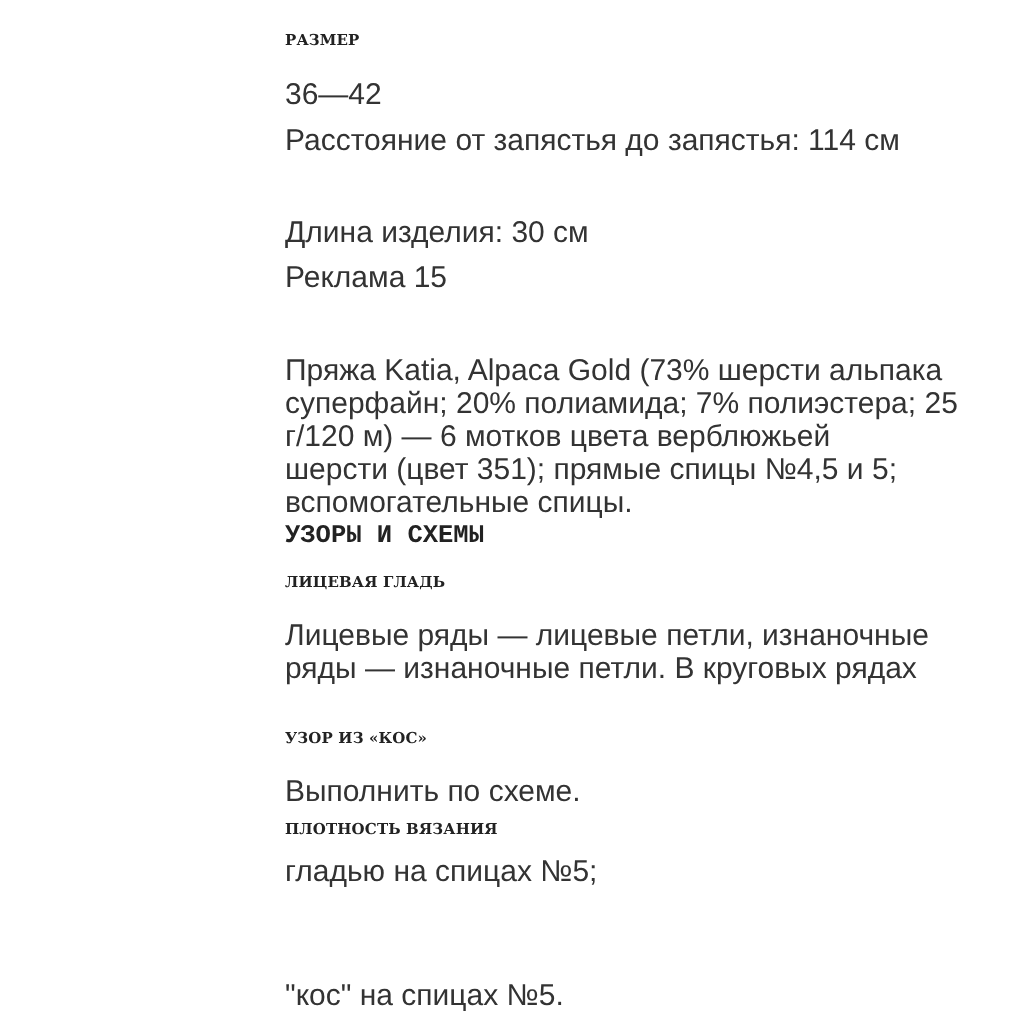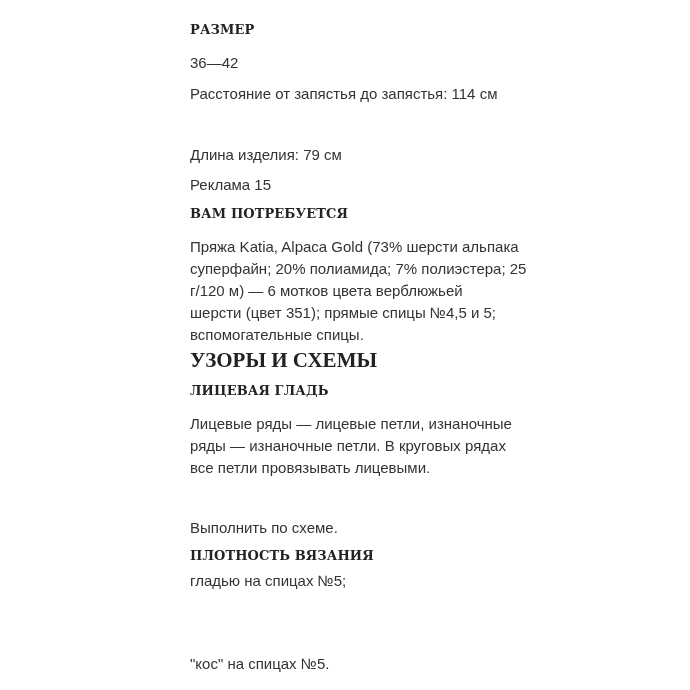--- a/index.html
+++ b/index.html
@@ -5,55 +5,54 @@
     html, body { margin: 0; padding: 0; }
     body {
       width: 690px; height: 690px; overflow: hidden;
       background: #ffffff;
       color: #2b2b2b;
     }
     .page { position: relative; width: 690px; height: 690px; }
     .t { position: absolute; left: 190px; white-space: nowrap; }
     .h2 {
       font-family: "DejaVu Serif", "Liberation Serif", serif;
-      font-weight: bold; font-size: 13px; color: #222; letter-spacing: 0.1px;
+      font-weight: bold; font-size: 10px; color: #222; letter-spacing: 0.1px;
     }
     .h1 {
-      font-family: Liberation Serif, serif;
-      font-weight: bold; font-size: 21px; color: #222;
+      font-family: Liberation Mono, monospace;
+      font-weight: bold; font-size: 17px; color: #222;
     }
     .p {
       font-family: "Liberation Sans", "DejaVu Sans", sans-serif;
-      font-size: 15px; color: #333; line-height: 22.5px;
+      font-size: 20px; color: #333; line-height: 22.5px;
     }
   </style>
 </head>
 <body>
 
 <div class="page">
 
   <div class="t h2" style="top:22px">РАЗМЕР</div>
   <div class="t p" style="top:52px">36—42</div>
   <div class="t p" style="top:83px">Расстояние от запястья до запястья: 114 см</div>
-  <div class="t p" style="top:144px">Длина изделия: 79 см</div>
+  <div class="t p" style="top:144px">Длина изделия: 30 см</div>
   <div class="t p" style="top:174px">Реклама 15</div>
 
-  <div class="t h2" style="top:206px">ВАМ ПОТРЕБУЕТСЯ</div>
   <div class="t p" style="top:236px">Пряжа Katia, Alpaca Gold (73% шерсти альпака</div>
   <div class="t p" style="top:258px">суперфайн; 20% полиамида; 7% полиэстера; 25</div>
   <div class="t p" style="top:280px">г/120 м) — 6 мотков цвета верблюжьей</div>
   <div class="t p" style="top:302px">шерсти (цвет 351); прямые спицы №4,5 и 5;</div>
   <div class="t p" style="top:324px">вспомогательные спицы.</div>
 
   <div class="t h1" style="top:348px">УЗОРЫ И СХЕМЫ</div>
 
   <div class="t p" style="top:413px">Лицевые ряды — лицевые петли, изнаночные</div>
   <div class="t h2" style="top:383px">ЛИЦЕВАЯ ГЛАДЬ</div>
   <div class="t p" style="top:435px">ряды — изнаночные петли. В круговых рядах</div>
-  <div class="t p" style="top:457px">все петли провязывать лицевыми.</div>
 
+  <div class="t h2" style="top:487px">УЗОР ИЗ «КОС»</div>
   <div class="t p" style="top:517px">Выполнить по схеме.</div>
 
   <div class="t h2" style="top:548px">ПЛОТНОСТЬ ВЯЗАНИЯ</div>
   <div class="t p" style="top:570px">гладью на спицах №5;</div>
   <div class="t p" style="top:653px">"кос" на спицах №5.</div>
 
 </div>
 
 </body></html>

